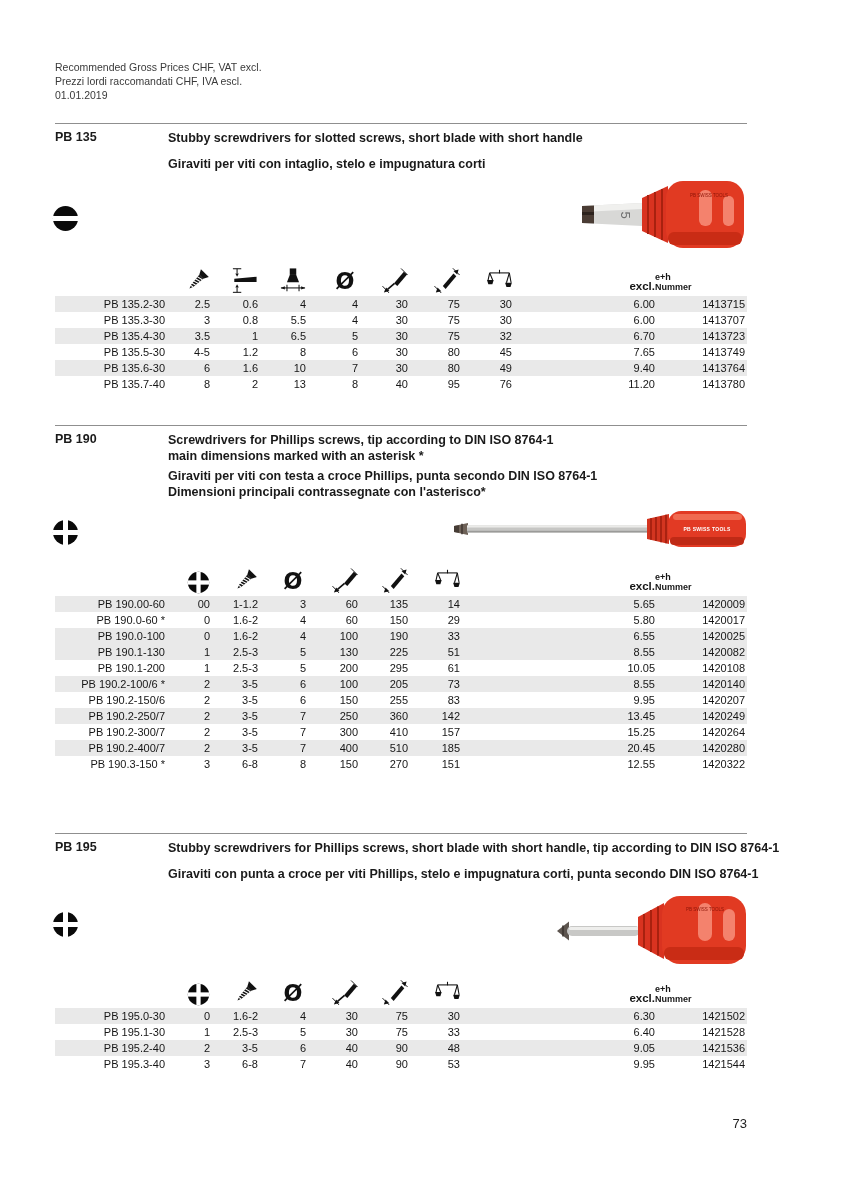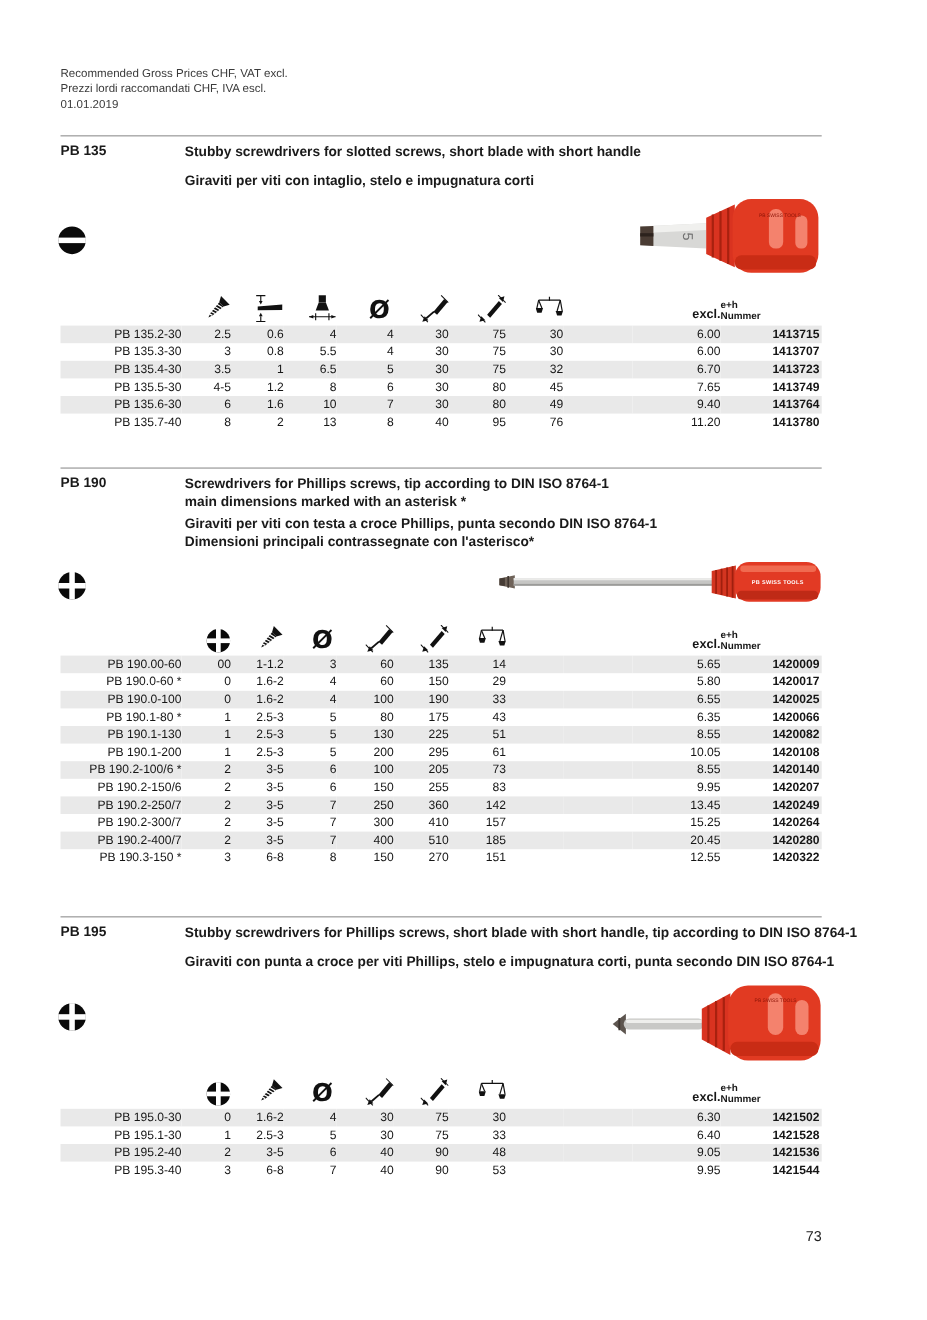--- a/index.html
+++ b/index.html
@@ -23,21 +23,21 @@
   
   table.ptable{position:absolute;left:55px;width:692px;border-collapse:collapse;table-layout:fixed;
                font-size:11px;color:#161616;}
   table.ptable th{font-weight:bold;height:36px;vertical-align:bottom;padding:0 0 2px 0;}
   table.ptable th.ic svg{display:block;margin-left:auto;margin-right:0;}
   table.ptable th.h-price{font-size:11.5px;text-align:right;padding-bottom:4px;}
   table.ptable th.h-num{font-size:9px;line-height:9.5px;text-align:left;padding-right:2px;padding-bottom:4px;}
   table.ptable td{height:16px;line-height:16px;padding:0;white-space:nowrap;}
   table.ptable td.article{text-align:right;padding-left:3px;}
   table.ptable td.val,table.ptable td.price{text-align:right;}
-  table.ptable td.num{text-align:right;padding-right:2px;font-weight:bold;}
+  table.ptable td.num{text-align:right;padding-right:2px;}
   table.ptable tr.alt td{background:#e9e9e9;}
   .hidden-defs{position:absolute;width:0;height:0;overflow:hidden;}
 </style>
 </head>
 <body>
 
 <svg class="hidden-defs" aria-hidden="true">
   <defs>
     <symbol id="i-slot" viewBox="0 0 28 28">
       <circle cx="14" cy="14" r="13" fill="#0a0a0a"></circle>
@@ -413,33 +413,20 @@
           <td class="val">1.6-2</td>
           <td class="val">4</td>
           <td class="val">100</td>
           <td class="val">190</td>
           <td class="val">33</td>
           <td class="val"></td>
           <td class="fill"></td>
           <td class="price">6.55</td>
           <td class="num">1420025</td>
         </tr>
-        <tr>
-          <td class="article">PB 190.1-80 *</td>
-          <td class="val">1</td>
-          <td class="val">2.5-3</td>
-          <td class="val">5</td>
-          <td class="val">80</td>
-          <td class="val">175</td>
-          <td class="val">43</td>
-          <td class="val"></td>
-          <td class="fill"></td>
-          <td class="price">6.35</td>
-          <td class="num">1420066</td>
-        </tr>
         <tr class="alt">
           <td class="article">PB 190.1-130</td>
           <td class="val">1</td>
           <td class="val">2.5-3</td>
           <td class="val">5</td>
           <td class="val">130</td>
           <td class="val">225</td>
           <td class="val">51</td>
           <td class="val"></td>
           <td class="fill"></td>

